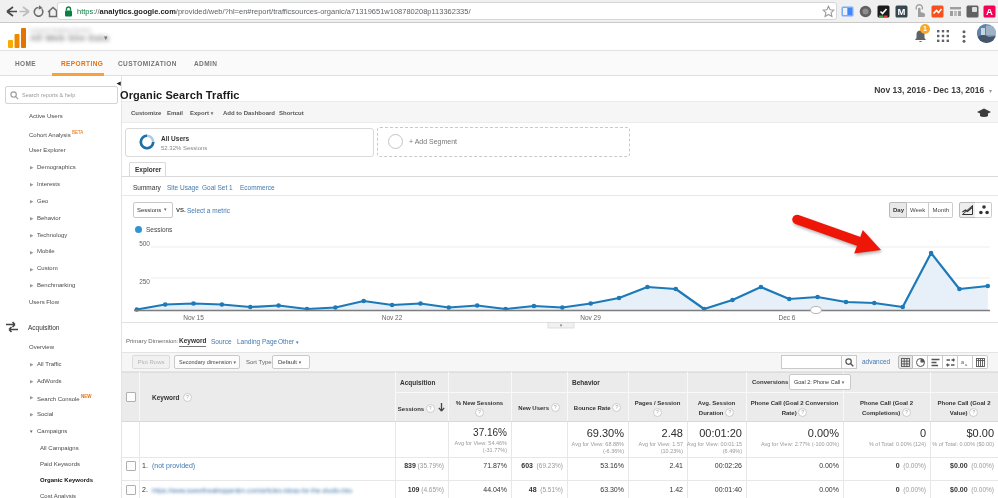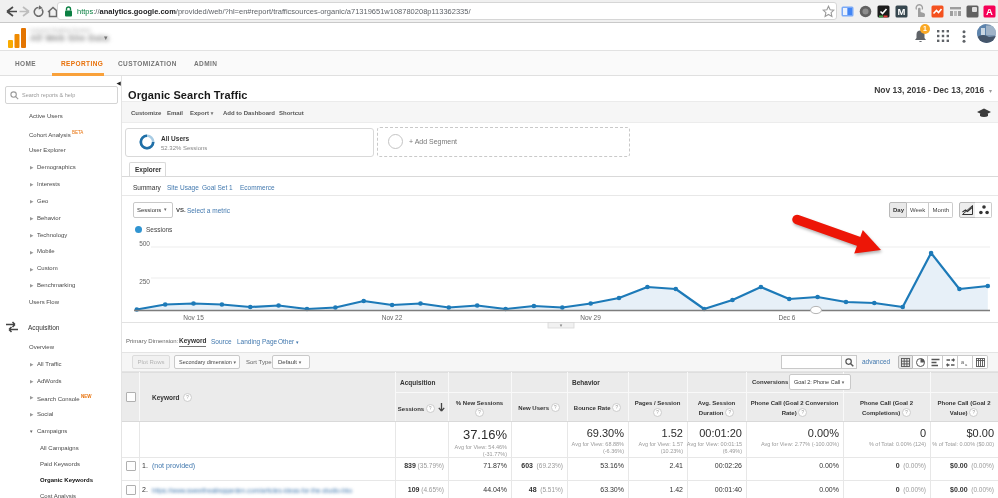--- a/index.html
+++ b/index.html
@@ -171,21 +171,21 @@
 <div class="abs" style="left:40px;top:444.5px;font-size:6px;color:#4a4a4a;">All Campaigns</div>
 <div class="abs" style="left:40px;top:460.5px;font-size:6px;color:#4a4a4a;">Paid Keywords</div>
 <div class="abs" style="left:40px;top:476.5px;font-size:6px;color:#111;font-weight:bold;">Organic Keywords</div>
 <div class="abs" style="left:40px;top:492.5px;font-size:6px;color:#4a4a4a;">Cost Analysis</div>
 
 <svg class="abs" style="left:5px;top:321px;" width="14" height="12" viewBox="0 0 14 12">
   <path d="M1 3.5 H10 M10 3.5 L7.5 1 M10 3.5 L7.5 6 M13 8.5 H4 M4 8.5 L6.5 6 M4 8.5 L6.5 11" stroke="#444" stroke-width="1.5" fill="none"></path>
 </svg>
 
 <div class="abs" style="left:116.5px;top:79.5px;font-size:5.5px;color:#222;">◀</div>
-<div class="abs" style="left:128px;top:88.5px;font-size:11px;font-weight:bold;color:#1a1a1a;letter-spacing:0.1px;">Organic Search Traffic</div>
+<div class="abs" style="left:120px;top:88.5px;font-size:11px;font-weight:bold;color:#1a1a1a;letter-spacing:0.1px;">Organic Search Traffic</div>
 <div class="abs" style="left:700px;top:85px;width:292px;text-align:right;font-size:8.5px;font-weight:bold;color:#3c3c3c;white-space:nowrap;">Nov 13, 2016 - Dec 13, 2016 &nbsp;<span style="font-size:6px;color:#999;font-weight:normal;">▾</span></div>
 
 <div class="abs" style="left:122px;top:101px;width:876px;height:22px;background:#f6f6f6;border-top:1px solid #ebebeb;border-bottom:1px solid #ececec;box-sizing:border-box;"></div>
 <div class="abs" style="left:131px;top:110px;font-size:6px;font-weight:bold;color:#555;">Customize</div>
 <div class="abs" style="left:167px;top:110px;font-size:6px;font-weight:bold;color:#555;">Email</div>
 <div class="abs" style="left:190px;top:110px;font-size:6px;font-weight:bold;color:#555;">Export&nbsp;<span style="font-size:5px;color:#777;">▾</span></div>
 <div class="abs" style="left:223px;top:110px;font-size:6px;font-weight:bold;color:#555;">Add to Dashboard</div>
 <div class="abs" style="left:279px;top:110px;font-size:6px;font-weight:bold;color:#555;">Shortcut</div>
 <svg class="abs" style="left:976px;top:107px;" width="16" height="11" viewBox="0 0 16 11">
   <path d="M1 5 L8 1.5 L15 5 L8 8.5 Z" fill="#3c3c3c"></path>
@@ -386,29 +386,29 @@
       </svg></div>
 <div class="abs" style="left:448px;top:399px;width:63px;text-align:center;font-size:6px;font-weight:bold;color:#333;line-height:8.5px;">% New Sessions<br><span class="q">?</span></div>
 <div class="abs" style="left:511px;top:403px;width:56px;text-align:center;font-size:6px;font-weight:bold;color:#333;line-height:8.5px;">New Users&nbsp;<span class="q">?</span></div>
 <div class="abs" style="left:567px;top:403px;width:61px;text-align:center;font-size:6px;font-weight:bold;color:#333;line-height:8.5px;">Bounce Rate&nbsp;<span class="q">?</span></div>
 <div class="abs" style="left:628px;top:399px;width:59px;text-align:center;font-size:6px;font-weight:bold;color:#333;line-height:8.5px;">Pages / Session<br><span class="q">?</span></div>
 <div class="abs" style="left:687px;top:399px;width:59px;text-align:center;font-size:6px;font-weight:bold;color:#333;line-height:8.5px;">Avg. Session<br>Duration&nbsp;<span class="q">?</span></div>
 <div class="abs" style="left:746px;top:399px;width:97px;text-align:center;font-size:6px;font-weight:bold;color:#333;line-height:8.5px;">Phone Call (Goal 2 Conversion<br>Rate)&nbsp;<span class="q">?</span></div>
 <div class="abs" style="left:843px;top:399px;width:87px;text-align:center;font-size:6px;font-weight:bold;color:#333;line-height:8.5px;">Phone Call (Goal 2<br>Completions)&nbsp;<span class="q">?</span></div>
 <div class="abs" style="left:930px;top:399px;width:68px;text-align:center;font-size:6px;font-weight:bold;color:#333;line-height:8.5px;">Phone Call (Goal 2<br>Value)&nbsp;<span class="q">?</span></div>
 <div class="abs" style="left:397px;top:427px;width:110px;text-align:right;">
-      <div style="font-size:13px;color:#2c2c2c;">37.16%</div>
+      <div style="font-size:10px;color:#2c2c2c;">37.16%</div>
       <div style="font-size:5.5px;color:#9a9a9a;line-height:7px;margin-top:2px;">Avg for View: 54.46%<br>(-31.77%)</div>
     </div>
 <div class="abs" style="left:514px;top:427px;width:110px;text-align:right;">
       <div style="font-size:11px;color:#2c2c2c;">69.30%</div>
       <div style="font-size:5.5px;color:#9a9a9a;line-height:7px;margin-top:2px;">Avg for View: 68.88%<br>(-6.36%)</div>
     </div>
 <div class="abs" style="left:573px;top:427px;width:110px;text-align:right;">
-      <div style="font-size:11px;color:#2c2c2c;">1.52</div>
+      <div style="font-size:11px;color:#2c2c2c;">2.48</div>
       <div style="font-size:5.5px;color:#9a9a9a;line-height:7px;margin-top:2px;">Avg for View: 1.57<br>(10.23%)</div>
     </div>
 <div class="abs" style="left:632px;top:427px;width:110px;text-align:right;">
       <div style="font-size:11px;color:#2c2c2c;">00:01:20</div>
       <div style="font-size:5.5px;color:#9a9a9a;line-height:7px;margin-top:2px;">Avg for View: 00:01:15<br>(6.49%)</div>
     </div>
 <div class="abs" style="left:729px;top:427px;width:110px;text-align:right;">
       <div style="font-size:11px;color:#2c2c2c;">0.00%</div>
       <div style="font-size:5.5px;color:#9a9a9a;line-height:7px;margin-top:2px;">Avg for View: 2.77% (-100.00%)</div>
     </div>

